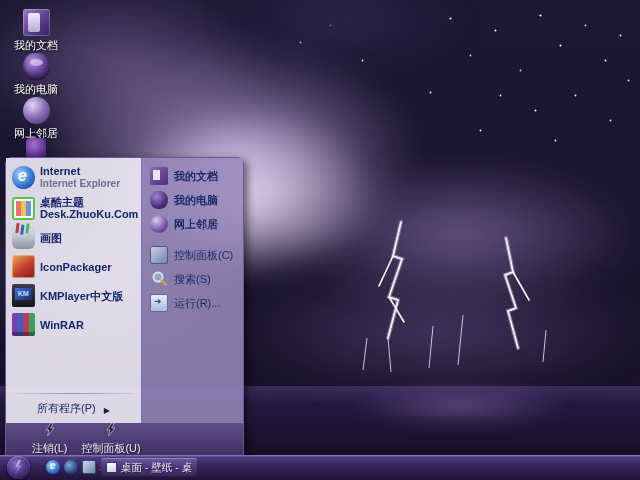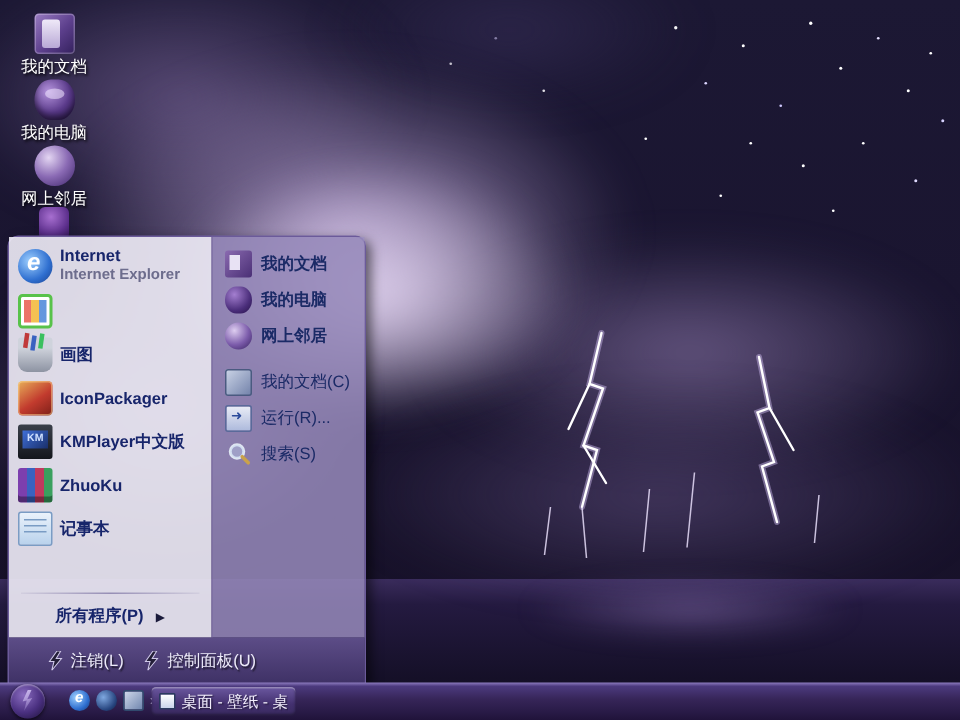--- a/index.html
+++ b/index.html
@@ -52,32 +52,32 @@
   .sm-body{flex:1;display:flex;min-height:0;}
   .sm-left{width:135px;background:rgba(242,240,249,.88);display:flex;flex-direction:column;padding-top:4px;}
   .sm-right{flex:1;background:rgba(156,144,192,.78);border-left:1px solid rgba(120,105,160,.6);padding-top:6px;}
   .sm-item{display:flex;align-items:center;padding:3px 4px 3px 6px;cursor:pointer;}
   .sm-item .ic{flex:0 0 23px;height:23px;margin-right:5px;position:relative;}
   .sm-item .txt{font-size:11px;font-weight:bold;color:#17256b;line-height:12px;}
   .sm-item .sub{font-size:10px;font-weight:bold;color:#6d6d8d;}
   .sm-spacer{flex:1;}
   .sm-sep{height:1px;background:linear-gradient(90deg,rgba(120,110,160,.1),rgba(120,110,160,.7),rgba(120,110,160,.1));margin:2px 8px;}
   .sm-allprog{display:flex;align-items:center;justify-content:center;gap:8px;padding:5px 0 7px 0;
-    font-size:11px;font-weight:bold;color:#17256b;cursor:pointer;}
+    font-size:11px;font-weight:normal;color:#17256b;cursor:pointer;}
   .sm-allprog .arr:after{content:"▶";font-size:8px;color:#1a1a3a;}
   .sm-ritem{display:flex;align-items:center;padding:3px 4px 3px 8px;cursor:pointer;color:#1b2a66;}
   .sm-ritem .ic{flex:0 0 18px;height:18px;margin-right:6px;position:relative;}
   .sm-ritem .txt{font-size:11px;line-height:12px;}
   .sm-ritem.bold .txt{font-weight:bold;}
   .sm-ritem.gap{margin-top:7px;}
   .sm-ritem .flyout{margin-left:auto;padding-right:4px;}
   .sm-ritem .flyout:after{content:"▶";font-size:7px;color:#1a1a3a;}
   .sm-footer{flex:0 0 31px;background:linear-gradient(180deg,rgba(96,80,140,.92),rgba(64,50,104,.92));
     display:flex;align-items:center;gap:14px;padding-left:26px;}
-  .sm-power{display:flex;align-items:center;gap:5px;cursor:pointer;color:#eceaf8;font-size:11px;text-shadow:1px 1px 1px rgba(0,0,0,.6);}
+  .sm-power{display:flex;align-items:center;gap:5px;cursor:pointer;color:#eceaf8;font-size:11px;text-shadow:1px 1px 1px rgba(0,0,0,.6);flex-direction:column;}
   
   .i-ie{background:radial-gradient(circle at 35% 35%,#9fd0ff,#2f6fd0 60%,#1a3f8a);border-radius:50%;}
   .i-ie:after{content:"e";position:absolute;left:6px;top:1px;font-size:16px;font-weight:bold;font-style:italic;color:#fff;}
   .i-zk{background:#fff;border:2px solid #58c24a;border-radius:3px;box-sizing:border-box;}
   .i-zk:after{content:"";position:absolute;inset:2px;background:
     linear-gradient(90deg,#e85a4f 33%,#f2b635 33%,#f2b635 66%,#4a84d8 66%);opacity:.85;}
   .i-ip{background:linear-gradient(145deg,#e8b05a 0%,#c23b2e 55%,#7c1f18 100%);border-radius:3px;box-shadow:inset 0 0 0 1px rgba(255,220,150,.5);}
   .i-paint{background:linear-gradient(180deg,#cfd3dc 30%,#8d93a2);border-radius:2px 2px 6px 6px;}
   .i-paint:after{content:"";position:absolute;left:4px;top:-3px;width:3px;height:10px;background:#c03a3a;box-shadow:5px 1px 0 #3a62c0,10px -1px 0 #3ac05e;transform:rotate(8deg);}
   .i-km{background:linear-gradient(180deg,#3a3f4a,#14161c);border-radius:2px;}
@@ -186,40 +186,37 @@
   <div class="startmenu">
     <div class="sm-body">
       <div class="sm-left">
         <div class="sm-item">
           <span class="ic i-ie"></span>
           <span class="txt"><span>Internet</span><br>
             <span class="sub">Internet Explorer</span></span>
         </div>
         <div class="sm-item">
           <span class="ic i-zk"></span>
+          <span class="txt">桌酷主题Desk.ZhuoKu.Com</span>
         </div>
         <div class="sm-item">
           <span class="ic i-paint"></span>
           <span class="txt">画图</span>
         </div>
         <div class="sm-item">
           <span class="ic i-ip"></span>
           <span class="txt">IconPackager</span>
         </div>
         <div class="sm-item">
           <span class="ic i-km"></span>
           <span class="txt">KMPlayer中文版</span>
         </div>
         <div class="sm-item">
           <span class="ic i-rar"></span>
-          <span class="txt">ZhuoKu</span>
-        </div>
-        <div class="sm-item">
-          <span class="ic i-note"></span>
-          <span class="txt">记事本</span>
+          <span class="txt">WinRAR</span>
         </div>
         <div class="sm-spacer"></div>
         <div class="sm-sep"></div>
         <div class="sm-allprog">
           <span>所有程序(P)</span>
           <span class="arr"></span>
         </div>
       </div>
       <div class="sm-right">
         <div class="sm-ritem bold">
@@ -229,36 +226,36 @@
         <div class="sm-ritem bold">
           <span class="ic r-comp"></span>
           <span class="txt">我的电脑</span>
         </div>
         <div class="sm-ritem bold">
           <span class="ic r-net"></span>
           <span class="txt">网上邻居</span>
         </div>
         <div class="sm-ritem gap">
           <span class="ic r-cpl"></span>
-          <span class="txt">我的文档(C)</span>
-        </div>
-        <div class="sm-ritem">
-          <span class="ic r-run"></span>
-          <span class="txt">运行(R)...</span>
+          <span class="txt">控制面板(C)</span>
         </div>
         <div class="sm-ritem">
           <span class="ic r-search">
             <svg width="18" height="18" viewBox="0 0 18 18">
                 <circle cx="8" cy="7" r="4.5" fill="none" stroke="#dfe6f2" stroke-width="2"></circle>
                 <circle cx="8" cy="7" r="4.5" fill="rgba(190,210,240,.4)"></circle>
                 <line x1="11.5" y1="10.5" x2="15.5" y2="14.5" stroke="#caa24a" stroke-width="2.4" stroke-linecap="round"></line>
               </svg>
           </span>
           <span class="txt">搜索(S)</span>
         </div>
+        <div class="sm-ritem">
+          <span class="ic r-run"></span>
+          <span class="txt">运行(R)...</span>
+        </div>
       </div>
     </div>
     <div class="sm-footer">
       <div class="sm-power">
         <svg class="bolt-svg" width="10" height="13" viewBox="0 0 10 13">
             <path d="M6 0 L1 7 L4 7 L2.5 13 L9 5 L5.5 5 L8.5 0 Z" fill="#241f38" stroke="#cfc8e8" stroke-width="0.7"></path>
           </svg>
         <span>注销(L)</span>
       </div>
       <div class="sm-power">

